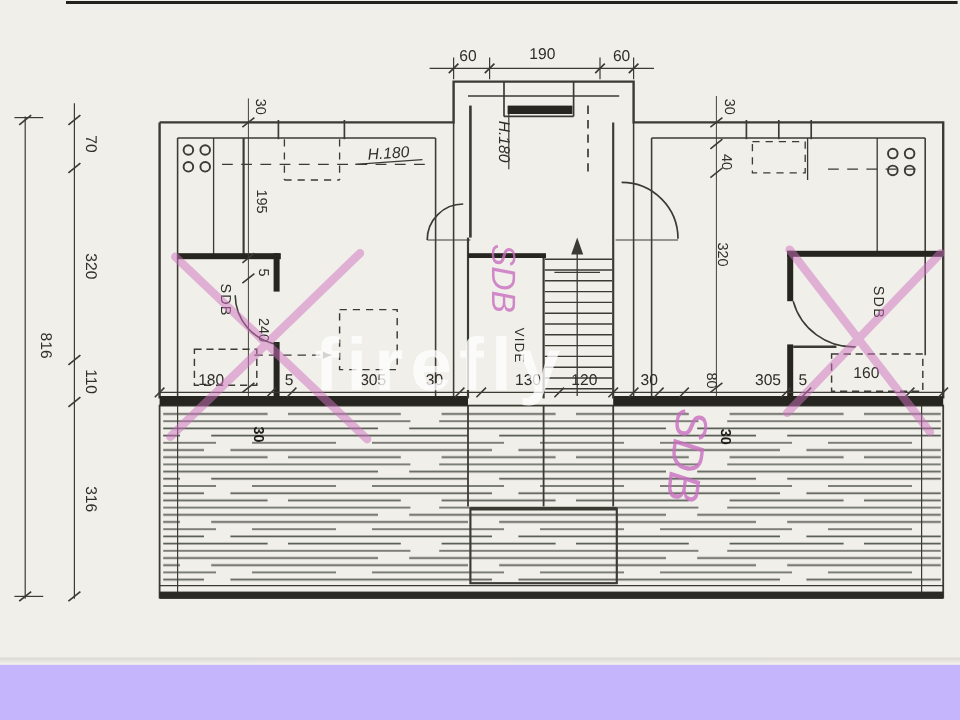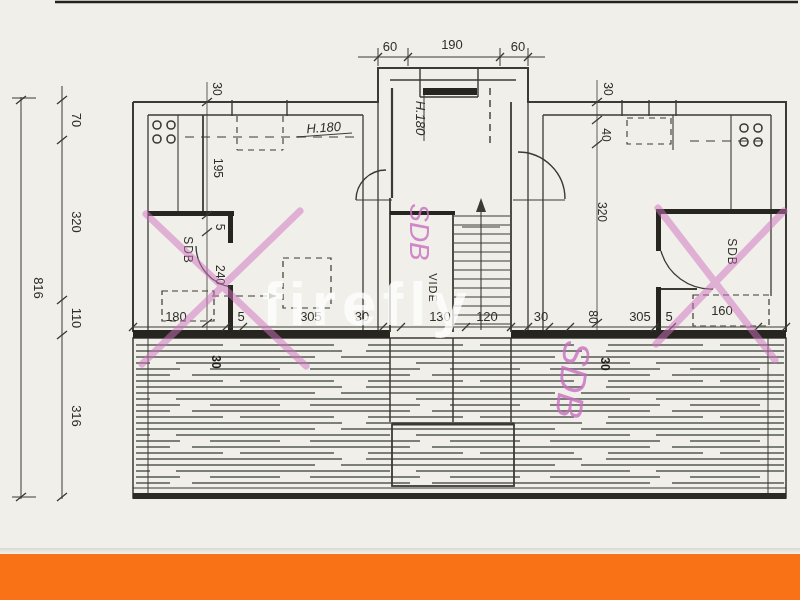--- a/index.html
+++ b/index.html
@@ -1,17 +1,17 @@
 <!DOCTYPE html>
 <html><head>
 <meta charset="utf-8">
 <style>
   html,body{margin:0;padding:0;background:#ffffff;}
   .screen{position:relative;width:800px;height:600px;overflow:hidden;
-          font-family:"Liberation Sans",sans-serif;background:#f97316;}
+          font-family:"Liberation Sans",sans-serif;background:#c4b5fd;}
   .paper{position:absolute;left:0;top:0;width:800px;height:553px;
          background:#f0efea;}
   .paper-edge{position:absolute;left:0;top:548px;width:800px;height:6px;
          background:linear-gradient(#d9d7d0,#f4f3ef);}
   svg{position:absolute;left:0;top:0;}
   svg text{fill:#2f2e29;}
   .dim{font-size:13px;}
   .dim-sm{font-size:12px;}
   .room{font-size:12px;letter-spacing:1px;}
   .vide{font-size:11px;letter-spacing:1px;}

